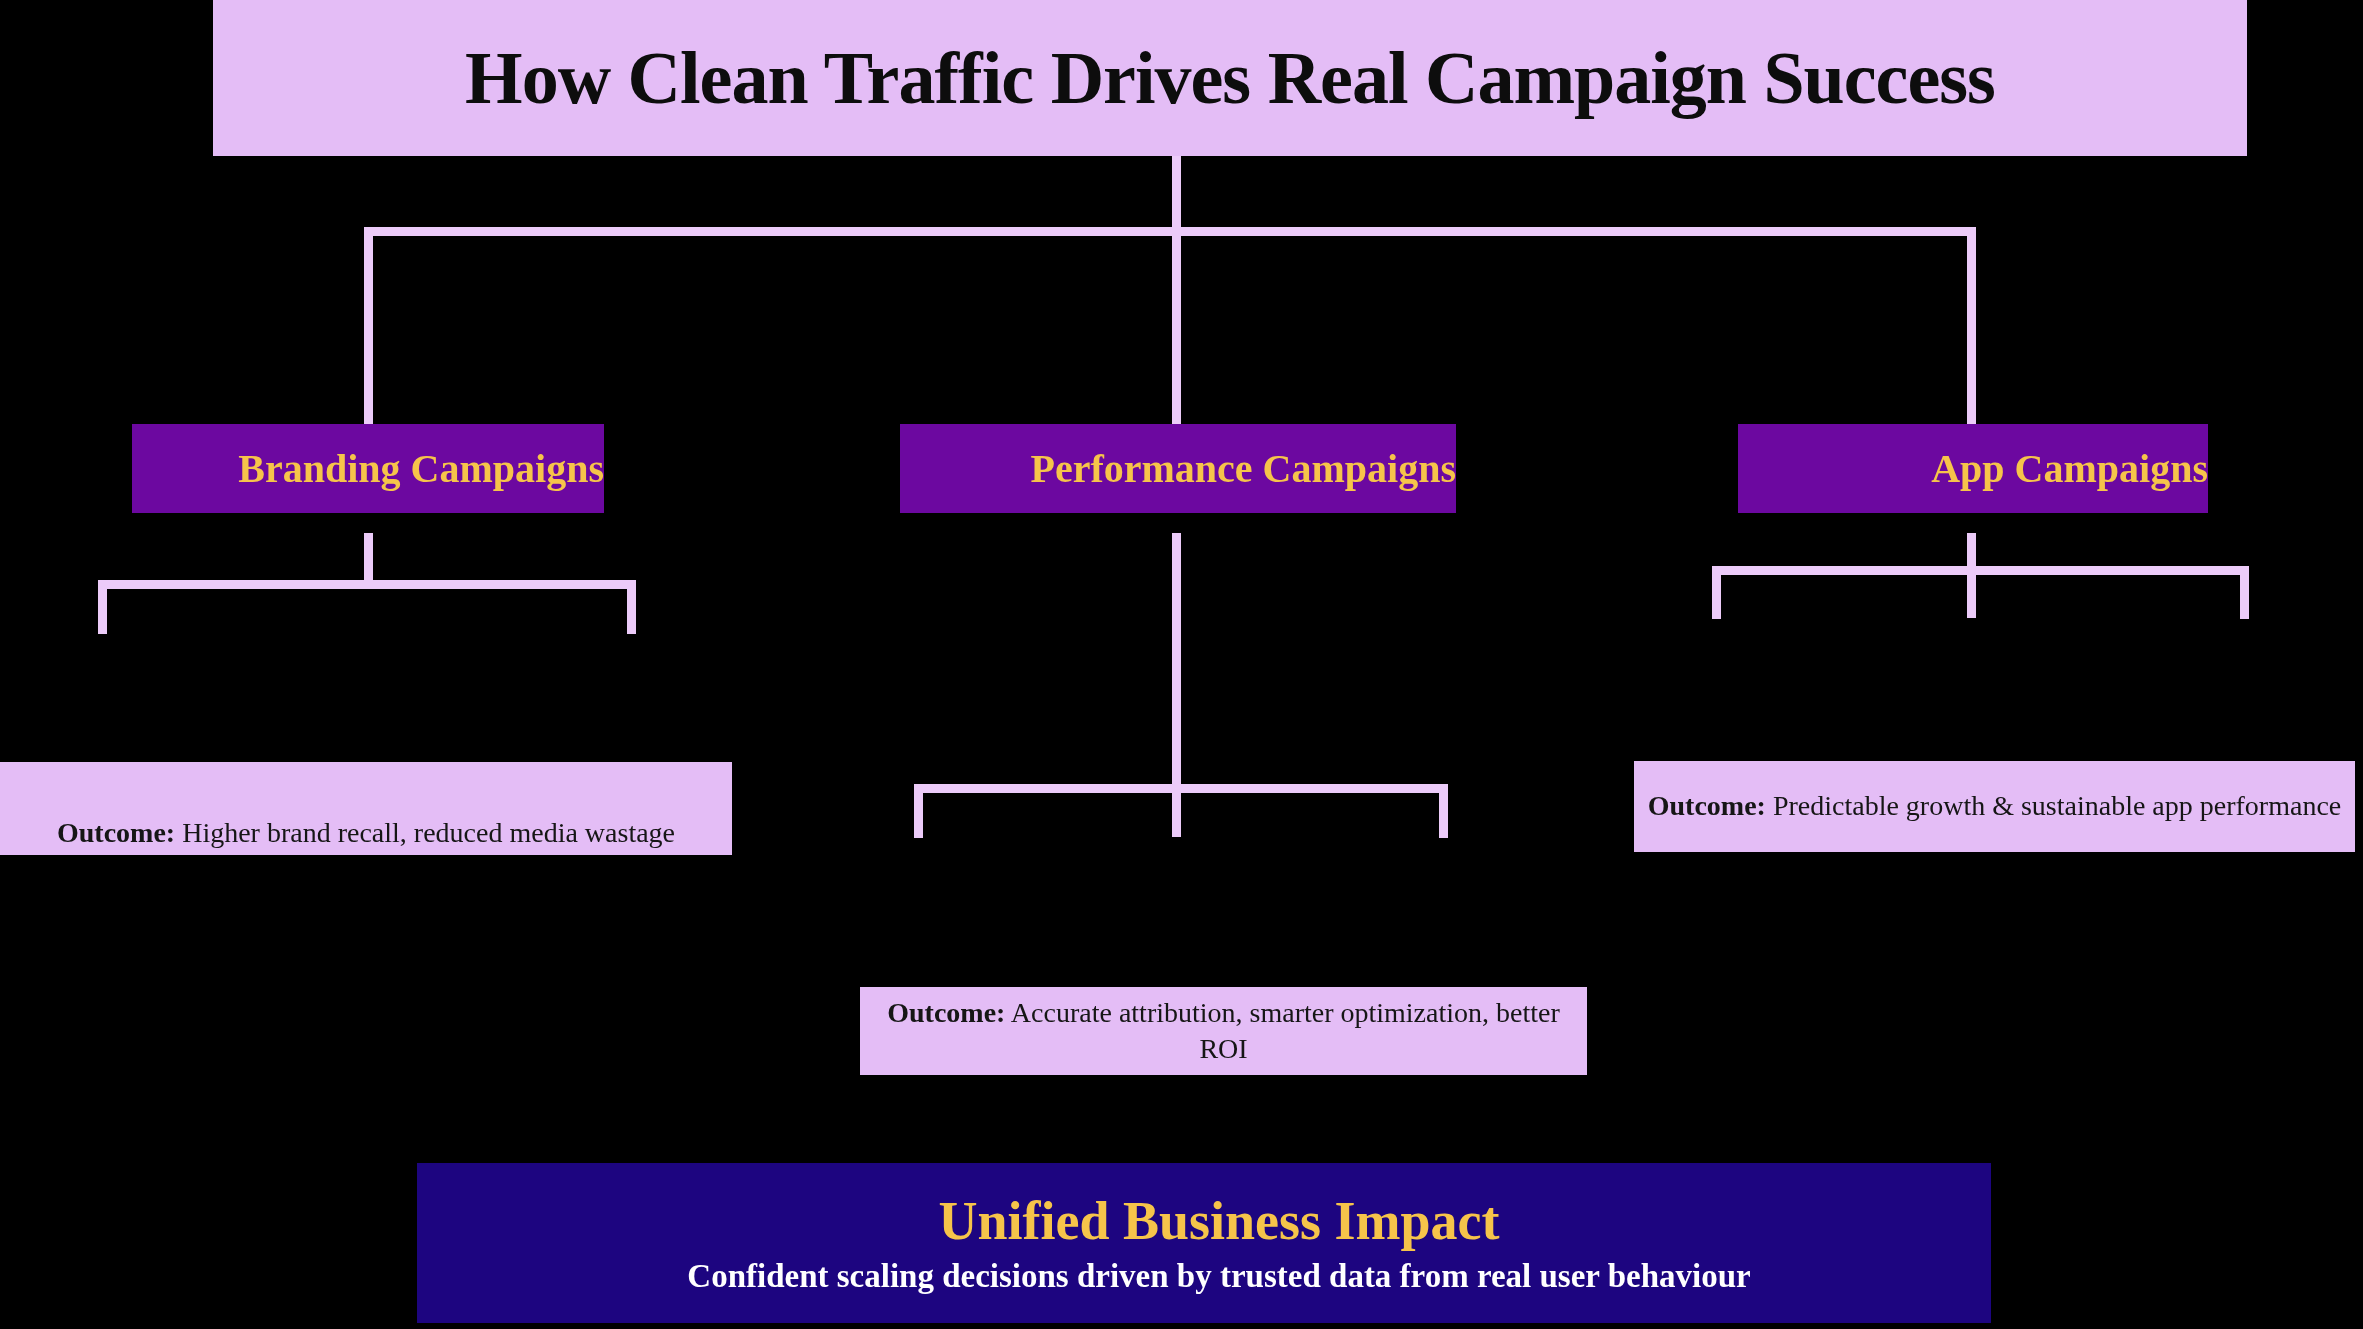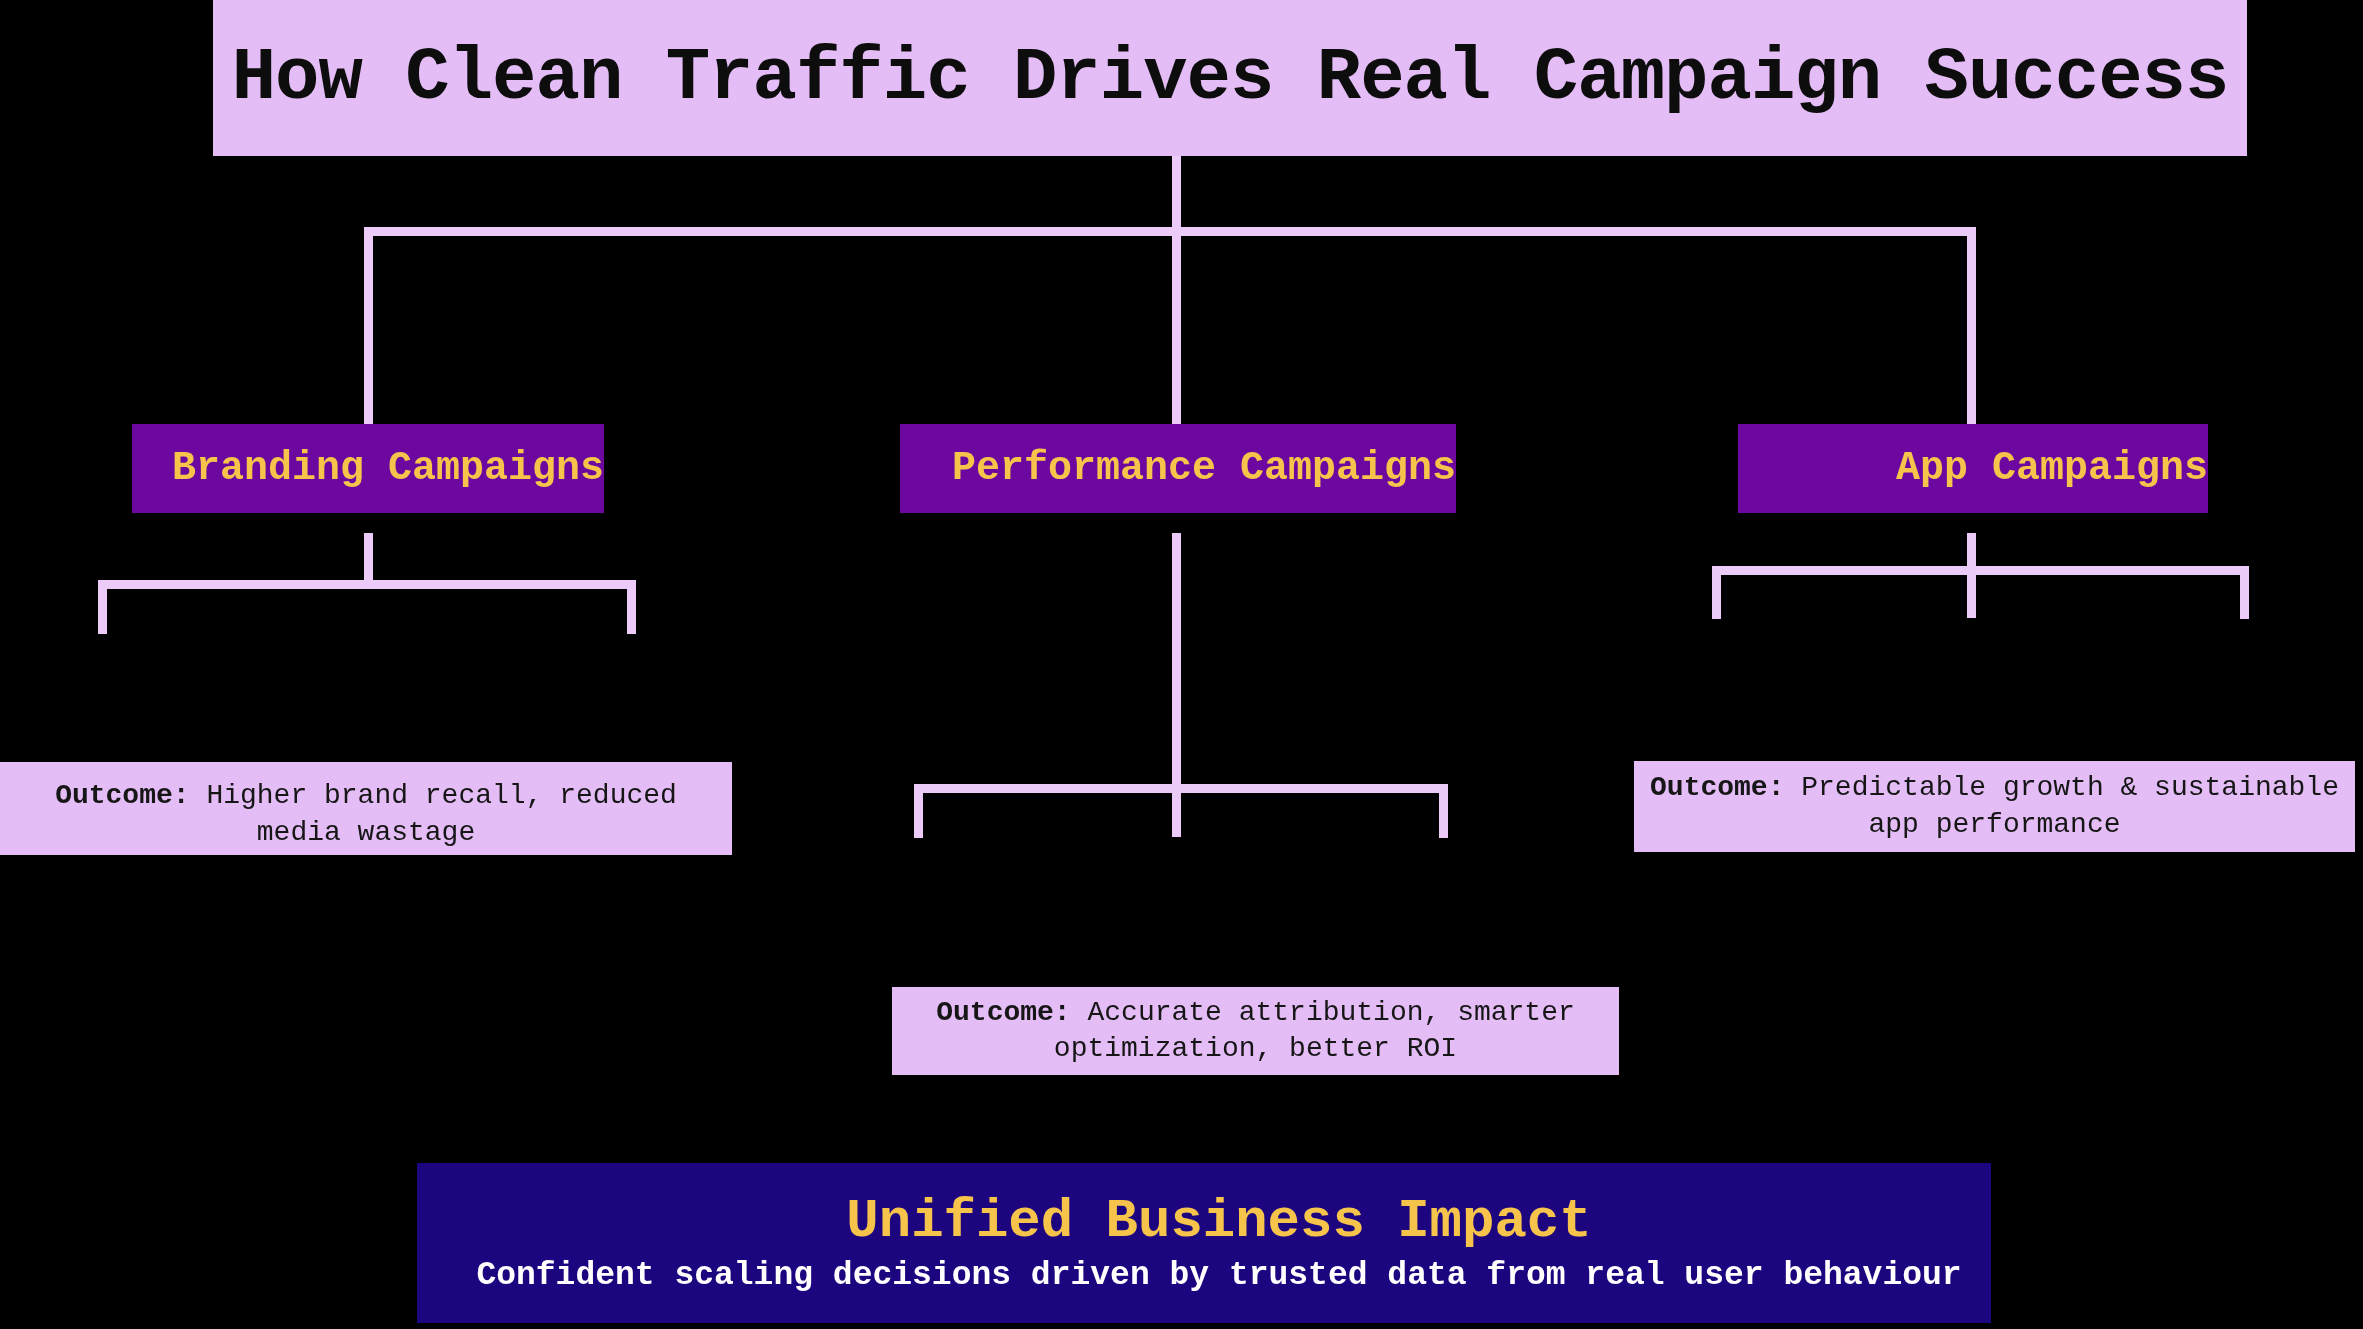--- a/index.html
+++ b/index.html
@@ -1,19 +1,19 @@
 <!DOCTYPE html>
 <html style="--background: #000000; --lavender: #E4BDF6; --line: #ECCBF9; --purple: #6C08A0; --yellow: #F6C44A; --indigo: #1D0580; --text-dark: #161616; --white: #FFFFFF;"><head>
 <meta charset="utf-8">
 <style>
   html,body{margin:0;padding:0;background:#000;}
   .canvas{
     position:relative;width:2363px;height:1329px;overflow:hidden;
     background:var(--background,#000000);
-    font-family:Liberation Mono, monospace;
+    font-family:Liberation Serif, serif;
   }
   .box{position:absolute;display:flex;align-items:center;justify-content:center;box-sizing:border-box;}
   .line{position:absolute;background:var(--line,#ECCBF9);}
   .title-banner{
     left:213px;top:0;width:2034px;height:156px;
     background:var(--lavender,#E4BDF6);
     color:#0d0d0d;font-size:74px;font-weight:bold;letter-spacing:-1px;white-space:nowrap;
   }
   .campaign{
     top:424px;height:89px;
@@ -23,21 +23,21 @@
   .campaign.branding{left:132px;width:472px;}
   .campaign.performance{left:900px;width:556px;}
   .campaign.app{left:1738px;width:470px;}
   .outcome{
     background:var(--lavender,#E4BDF6);
     color:var(--text-dark,#161616);font-size:28px;line-height:1.3;
     text-align:center;padding:4px 12px;
   }
   .outcome b{font-weight:bold;}
   .outcome.branding{left:0;top:762px;width:732px;height:93px;align-items:flex-end;}
-  .outcome.performance{left:892px;top:987px;width:727px;height:88px;}
+  .outcome.performance{left:860px;top:987px;width:727px;height:88px;}
   .outcome.app{left:1634px;top:761px;width:721px;height:91px;}
   .footer-banner{
     left:417px;top:1163px;width:1574px;height:160px;
     background:var(--indigo,#1D0580);
     flex-direction:column;gap:6px;padding-left:30px;
   }
   .footer-title{color:var(--yellow,#F6C44A);font-size:54px;font-weight:bold;line-height:1.1;white-space:nowrap;}
   .footer-subtitle{color:var(--white,#FFFFFF);font-size:33px;font-weight:bold;line-height:1.1;white-space:nowrap;}
 </style>
 </head>

